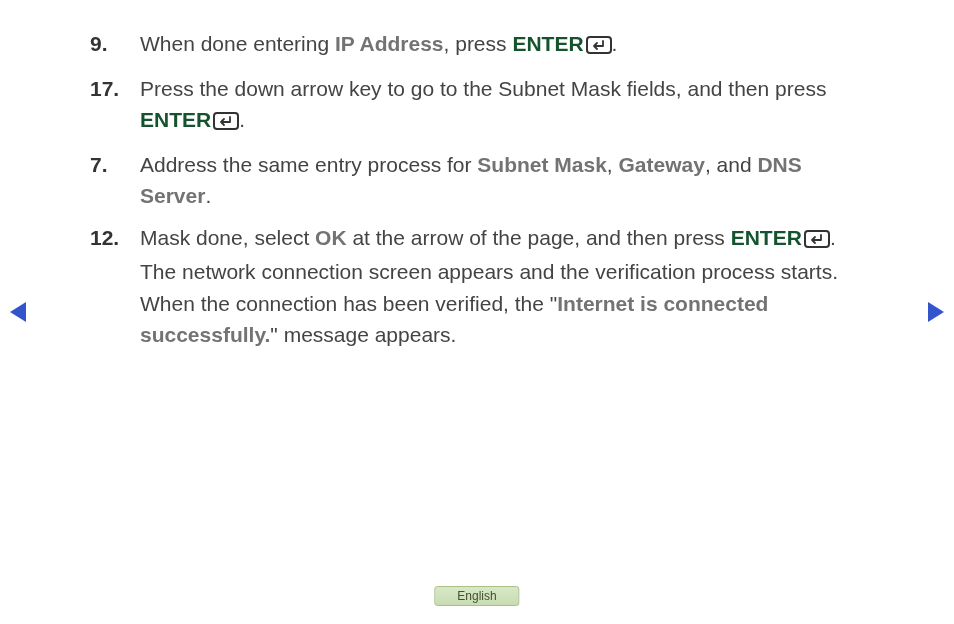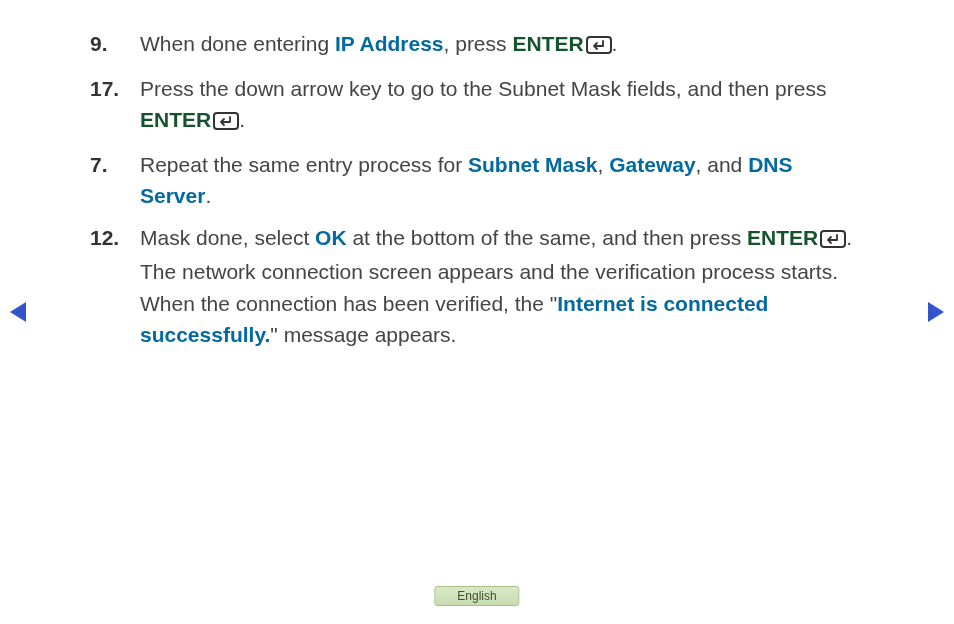--- a/index.html
+++ b/index.html
@@ -26,21 +26,21 @@
       font-size: 21px;
       color: #333;
       text-align: left;
     }
     .body-text {
       flex: 1;
       font-size: 21px;
       color: #444;
     }
     .link {
-      color: #0369a1;
+      color: #737373;
       font-weight: bold;
     }
     .bold {
       font-weight: bold;
       color: #14532d;
     }
     .enter-icon {
       display: inline-block;
       vertical-align: -3px;
       margin-left: 2px;
@@ -84,25 +84,25 @@
     </div>
     <div class="list-item">
       <div class="num">17.</div>
       <div class="body-text"><span>Press the down arrow key to go to the Subnet Mask fields, and then press </span><span class="bold">ENTER</span><span class="enter-icon"><svg width="26" height="18" viewBox="0 0 26 18">
             <rect x="1" y="1" width="24" height="16" rx="3" ry="3" fill="none" stroke="#333" stroke-width="2"></rect>
             <path d="M 17 5 L 17 10 L 8 10 M 8 10 L 11 7 M 8 10 L 11 13" fill="none" stroke="#333" stroke-width="1.8" stroke-linecap="round" stroke-linejoin="round"></path>
           </svg></span><span>.</span></div>
     </div>
     <div class="list-item">
       <div class="num">7.</div>
-      <div class="body-text"><span>Repeat the same entry process for </span><span class="link">Subnet Mask</span><span>, </span><span class="link">Gateway</span><span>, and </span><span class="link">DNS Server</span><span>.</span></div>
+      <div class="body-text"><span>Address the same entry process for </span><span class="link">Subnet Mask</span><span>, </span><span class="link">Gateway</span><span>, and </span><span class="link">DNS Server</span><span>.</span></div>
     </div>
     <div class="list-item">
       <div class="num">12.</div>
-      <div class="body-text"><span>Mask done, select </span><span class="link">OK</span><span> at the bottom of the same, and then press </span><span class="bold">ENTER</span><span class="enter-icon"><svg width="26" height="18" viewBox="0 0 26 18">
+      <div class="body-text"><span>Mask done, select </span><span class="link">OK</span><span> at the arrow of the page, and then press </span><span class="bold">ENTER</span><span class="enter-icon"><svg width="26" height="18" viewBox="0 0 26 18">
             <rect x="1" y="1" width="24" height="16" rx="3" ry="3" fill="none" stroke="#333" stroke-width="2"></rect>
             <path d="M 17 5 L 17 10 L 8 10 M 8 10 L 11 7 M 8 10 L 11 13" fill="none" stroke="#333" stroke-width="1.8" stroke-linecap="round" stroke-linejoin="round"></path>
           </svg></span><span>. The network connection screen appears and the verification process starts. When the connection has been verified, the "</span><span class="link">Internet is connected successfully.</span><span>" message appears.</span></div>
     </div>
   </div>
 
 <div class="nav-left">
   <svg width="20" height="24" viewBox="0 0 20 24">
     <polygon points="18,2 18,22 2,12" fill="#3355cc"></polygon>
   </svg>

